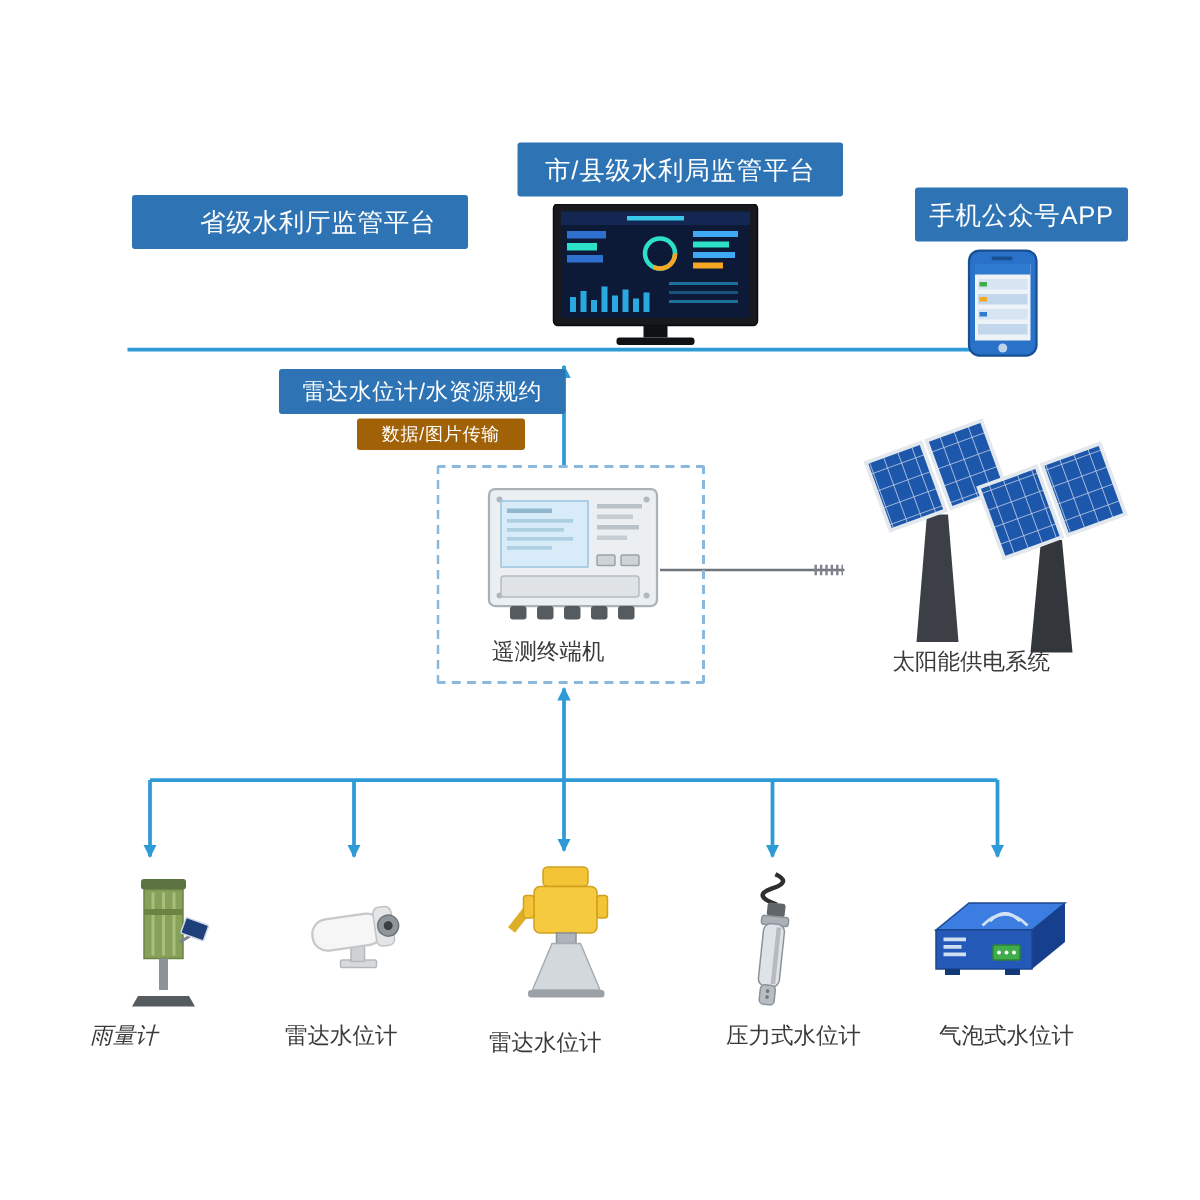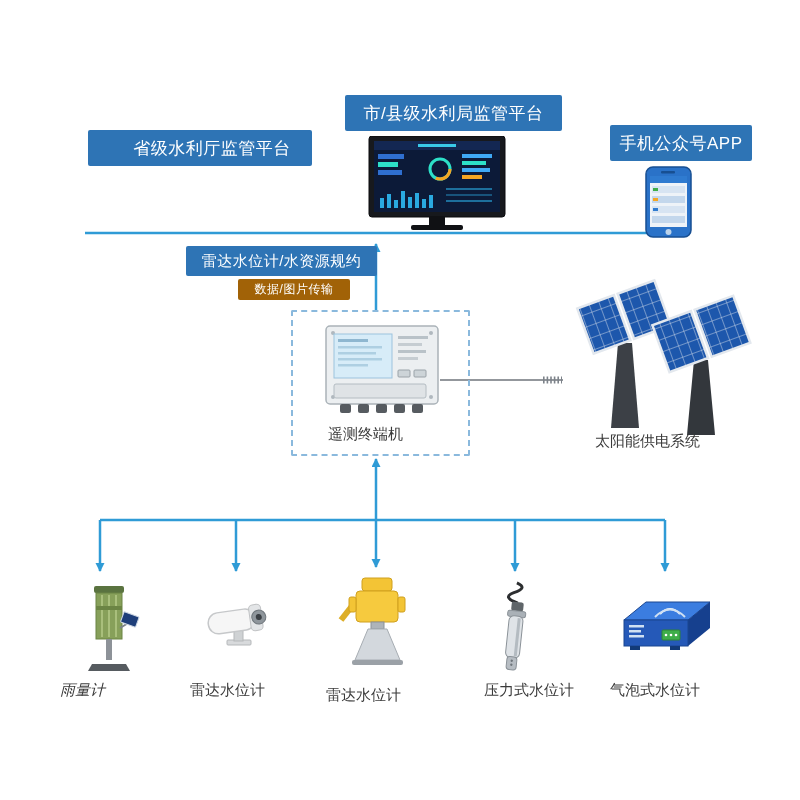--- a/index.html
+++ b/index.html
@@ -232,15 +232,15 @@
   <div class="plain-label" style="left:595px;top:432px;width:120px;">太阳能供电系统</div>
 
   <div class="plain-label" style="left:60px;top:681px;width:82px;font-style:italic;">雨量计</div>
 
   <div class="plain-label" style="left:190px;top:681px;width:92px;">雷达水位计</div>
 
   <div class="plain-label" style="left:326px;top:686px;width:102px;">雷达水位计</div>
 
   <div class="plain-label" style="left:484px;top:681px;width:112px;">压力式水位计</div>
 
-  <div class="plain-label" style="left:610px;top:681px;width:112px;">气泡式水位计</div>
+  <div class="plain-label" style="left:626px;top:681px;width:112px;">气泡式水位计</div>
 
 </div>
 
 </body></html>

